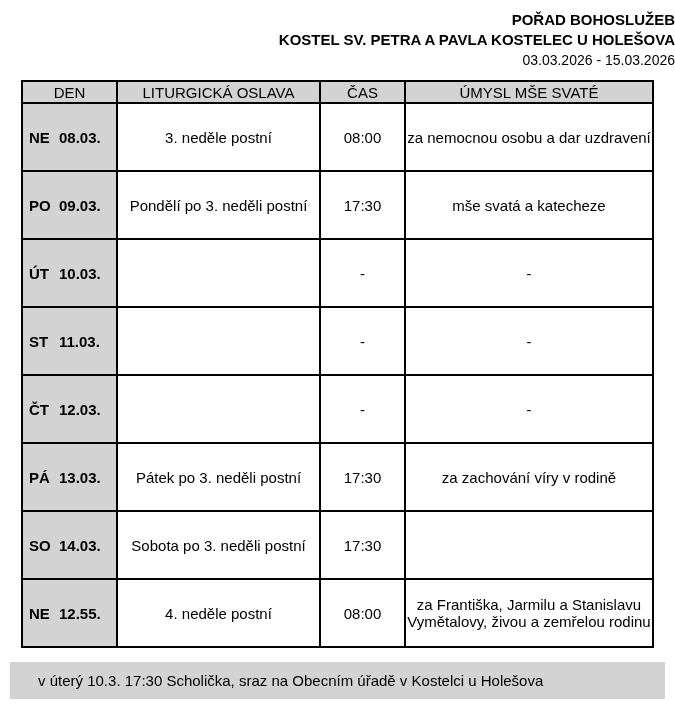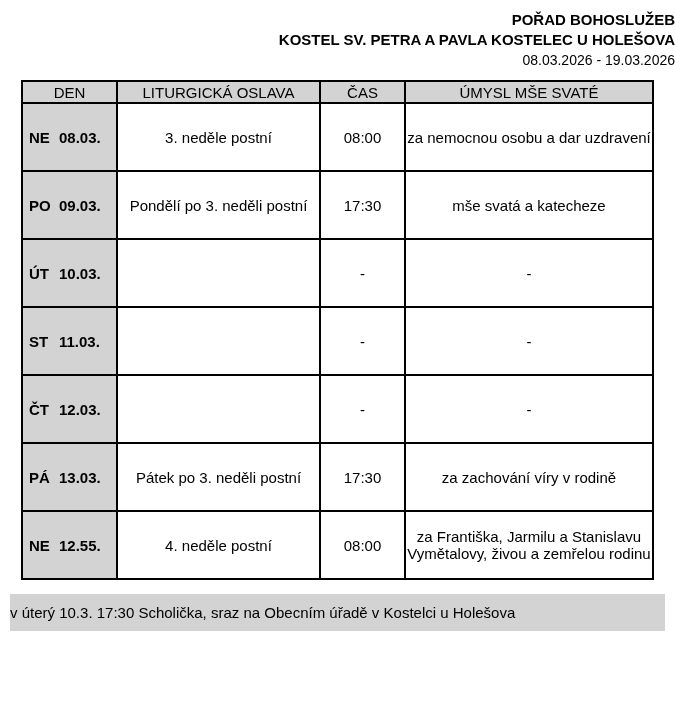--- a/index.html
+++ b/index.html
@@ -74,33 +74,33 @@
   td.den .day {
     display: inline-block;
     width: 30px;
   }
   .footer-note {
     margin: 14px auto 0 auto;
     width: 655px;
     box-sizing: border-box;
     background: #d3d3d3;
     font-size: 15px;
-    padding: 10px 0;
+    padding: 10px 28px;
     text-align: left;
   }
 </style>
 </head>
 <body>
 
 <div class="page">
 
   <div class="doc-header">
     <div class="doc-title">POŘAD BOHOSLUŽEB</div>
     <div class="doc-subtitle">KOSTEL SV. PETRA A PAVLA KOSTELEC U HOLEŠOVA</div>
-    <div class="doc-daterange">08.03.2026 - 19.03.2026</div>
+    <div class="doc-daterange">03.03.2026 - 15.03.2026</div>
   </div>
 
   <table class="schedule">
     <thead>
       <tr>
         <th class="col-den">DEN</th>
         <th class="col-oslava">LITURGICKÁ OSLAVA</th>
         <th class="col-cas">ČAS</th>
         <th class="col-umysl">ÚMYSL MŠE SVATÉ</th>
       </tr>
@@ -136,20 +136,26 @@
           <td class="cas">-</td>
           <td class="umysl">-</td>
         </tr>
         <tr>
           <td class="den"><span class="day">PÁ</span><span class="date">13.03.</span></td>
           <td class="oslava">Pátek po 3. neděli postní</td>
           <td class="cas">17:30</td>
           <td class="umysl">za zachování víry v rodině</td>
         </tr>
         <tr>
+          <td class="den"><span class="day">SO</span><span class="date">14.03.</span></td>
+          <td class="oslava">Sobota po 3. neděli postní</td>
+          <td class="cas">17:30</td>
+          <td class="umysl"></td>
+        </tr>
+        <tr>
           <td class="den"><span class="day">NE</span><span class="date">12.55.</span></td>
           <td class="oslava">4. neděle postní</td>
           <td class="cas">08:00</td>
           <td class="umysl">za Františka, Jarmilu a Stanislavu Vymětalovy, živou a zemřelou rodinu</td>
         </tr>
       </tbody>
   </table>
 
   <div class="footer-note">v úterý 10.3. 17:30 Scholička, sraz na Obecním úřadě v Kostelci u Holešova</div>
 

